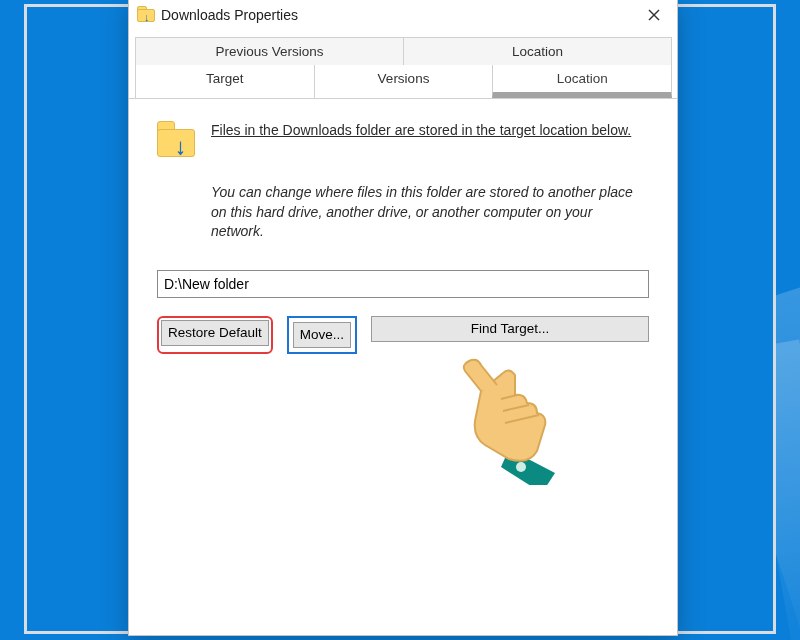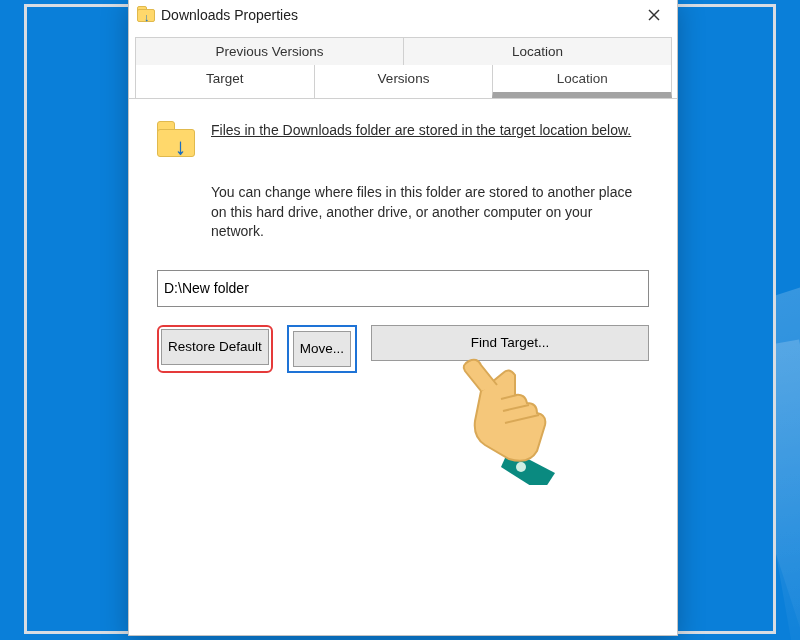--- a/index.html
+++ b/index.html
@@ -134,41 +134,42 @@
   .big-folder .folder-arrow{
     left:18px; top:15px; font-size:22px;
     text-shadow: 0 0 1px #0a5aa8;
   }
   .intro-text { line-height: 1.35; text-decoration: underline; }
 
   .note-text {
     margin-left: 54px;
     margin-bottom: 28px;
     line-height: 1.4;
+    font-style: italic;
   }
 
   .path-input {
     width: 100%;
     box-sizing: border-box;
-    height: 37px;
+    height: 28px;
     padding: 2px 6px;
     font-size: 14px;
     border: 1px solid #8a8a8a;
     background:#fff;
     font-family: inherit;
   }
 
   .button-row {
     display:flex;
     gap: 14px;
     margin-top: 18px;
   }
   .win-btn {
     flex:1;
-    height: 36px;
+    height: 26px;
     font-size: 13.5px;
     background: #e6e6e6;
     border: 1px solid #9a9a9a;
     font-family: inherit;
     cursor: pointer;
   }
   .btn-highlight-red {
     border: 2.5px solid #e53a3a;
     border-radius: 6px;
     padding: 2px;

